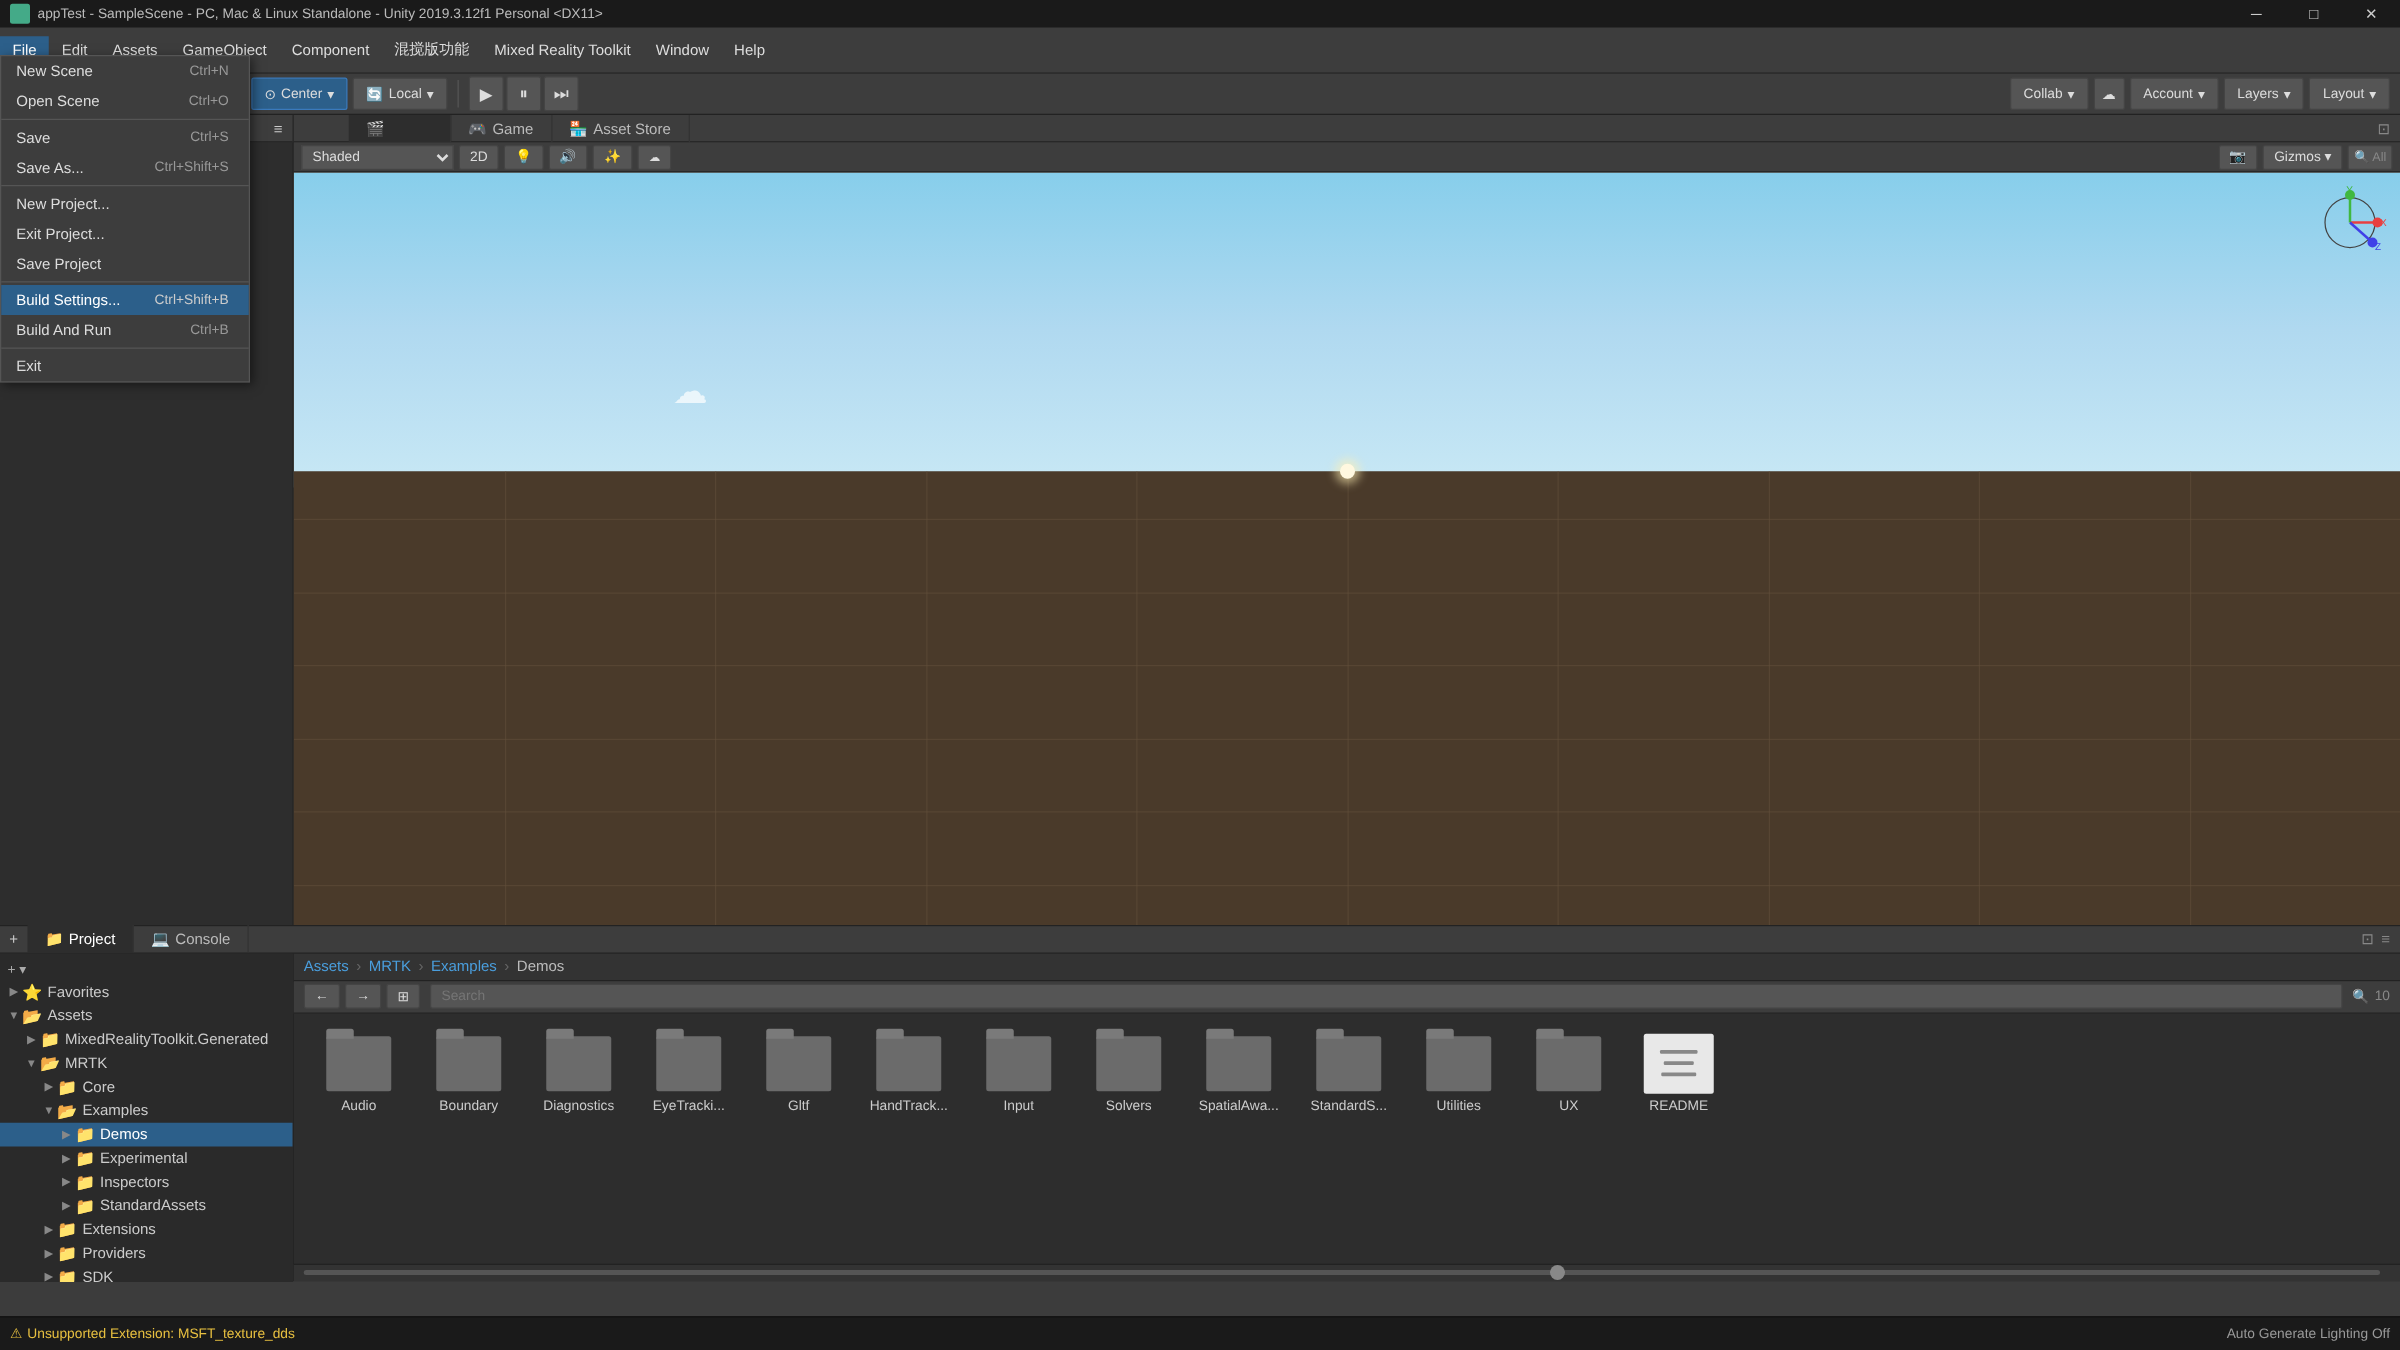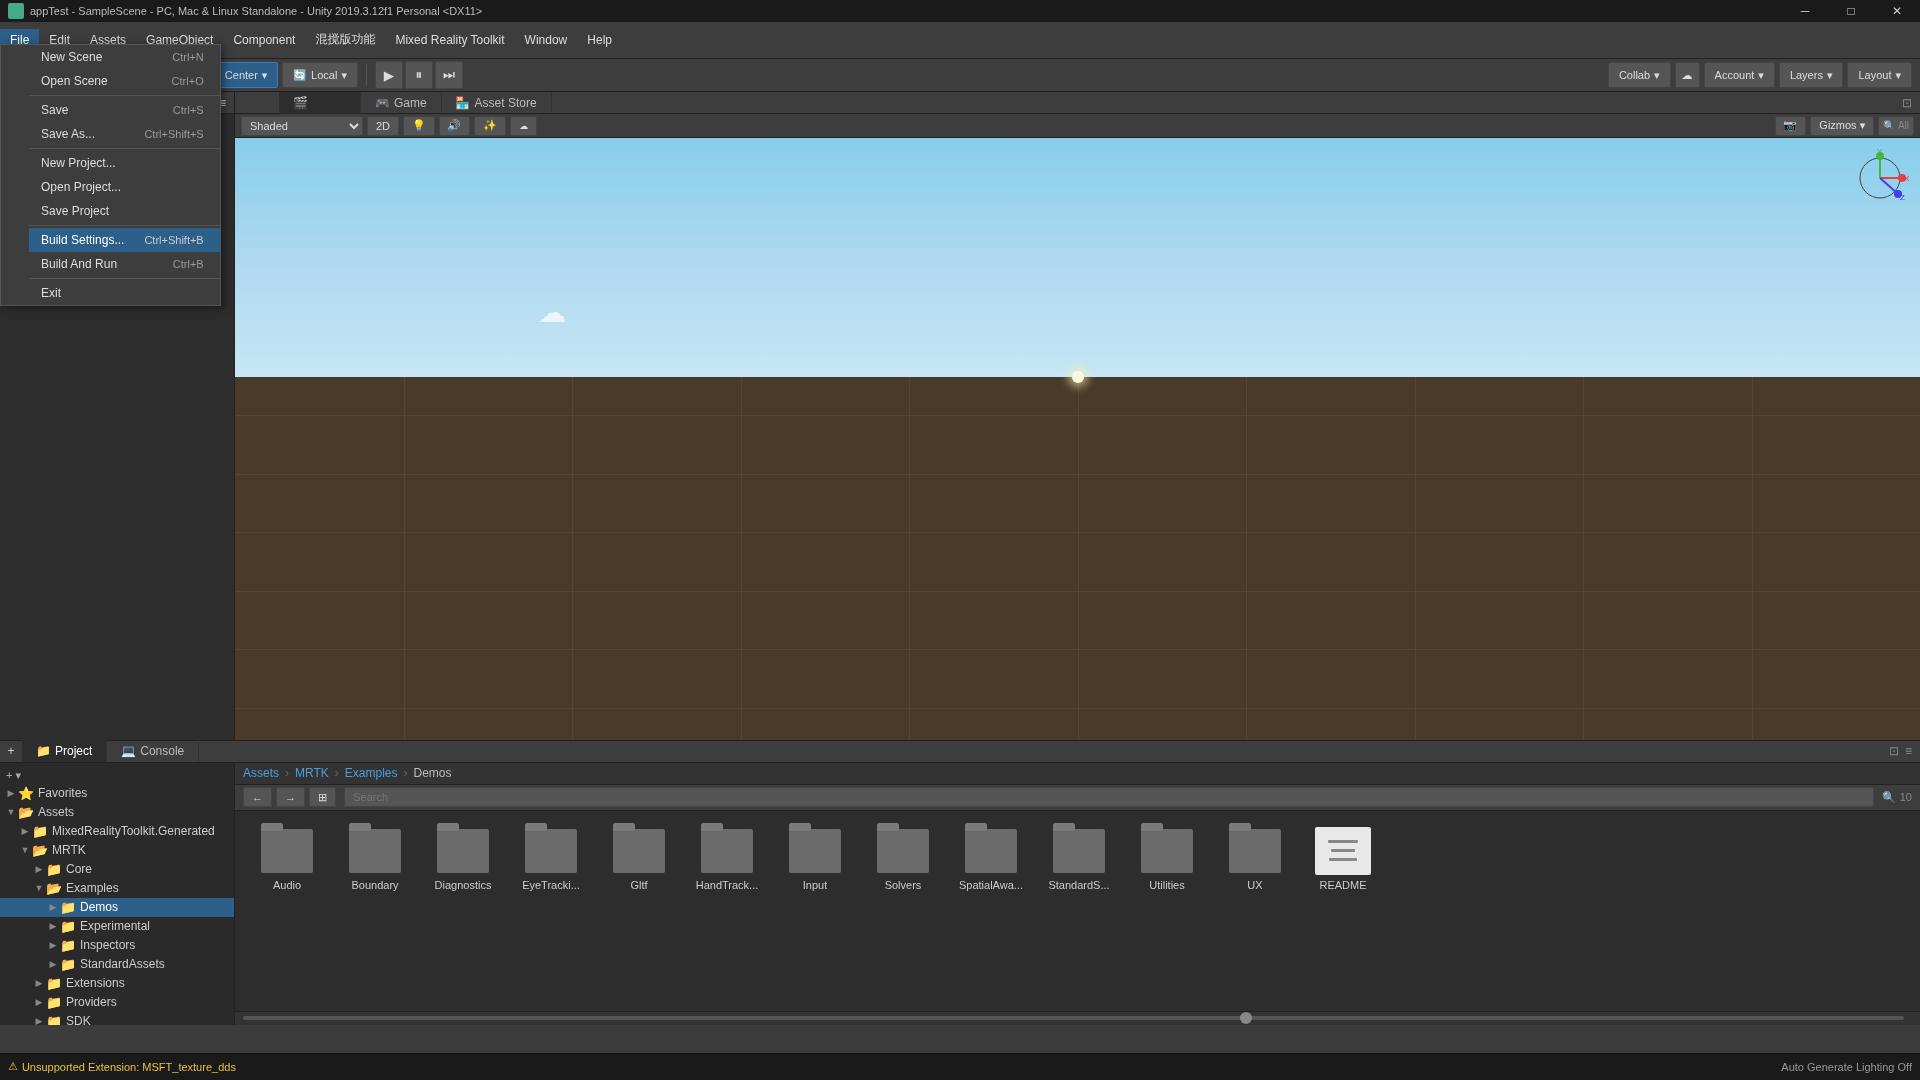--- a/index.html
+++ b/index.html
@@ -22,21 +22,21 @@
     }
     .menu-item {
       padding: 2px 10px; cursor: pointer; color: #ddd; font-size: 12px; height: 22px;
       display: flex; align-items: center;
     }
     .menu-item.active { background: #2c5f8a; color: #fff; }
 
     
     #file-dropdown {
       position: absolute; top: 44px; left: 0; background: #3d3d3d;
-      border: 1px solid #555; z-index: 1000; min-width: 200px; box-shadow: 2px 2px 8px rgba(0,0,0,0.5); padding-left: 28px;
+      border: 1px solid #555; z-index: 1000; min-width: 200px; box-shadow: 2px 2px 8px rgba(0,0,0,0.5);
     }
     .dropdown-item {
       display: flex; align-items: center; justify-content: space-between;
       padding: 4px 16px 4px 12px; cursor: pointer; color: #ddd; font-size: 12px; height: 24px;
     }
     .dropdown-item.highlighted { background: #2c5f8a; color: #fff; }
     .dropdown-item .shortcut { color: #999; font-size: 11px; margin-left: 20px; }
     .dropdown-item.highlighted .shortcut { color: #ccc; }
     .dropdown-separator { height: 1px; background: #555; margin: 2px 0; }
 
@@ -270,21 +270,21 @@
   </div>
   <div class="dropdown-item">
     <span>Save As...</span>
     <span class="shortcut">Ctrl+Shift+S</span>
   </div>
   <div class="dropdown-separator"></div>
   <div class="dropdown-item">
     <span>New Project...</span>
   </div>
   <div class="dropdown-item">
-    <span>Open Project...</span>
+    <span>Exit Project...</span>
   </div>
   <div class="dropdown-item">
     <span>Save Project</span>
   </div>
   <div class="dropdown-separator"></div>
   <div class="dropdown-item highlighted">
     <span>Build Settings...</span>
     <span class="shortcut">Ctrl+Shift+B</span>
   </div>
   <div class="dropdown-item">

